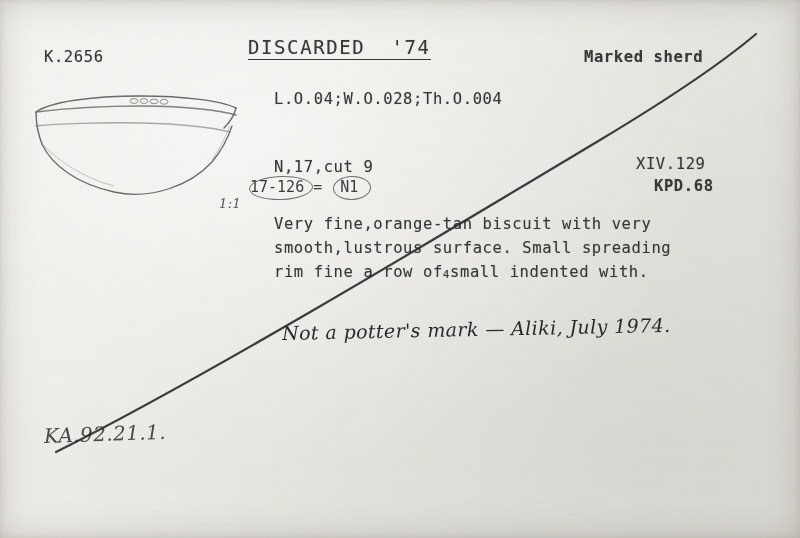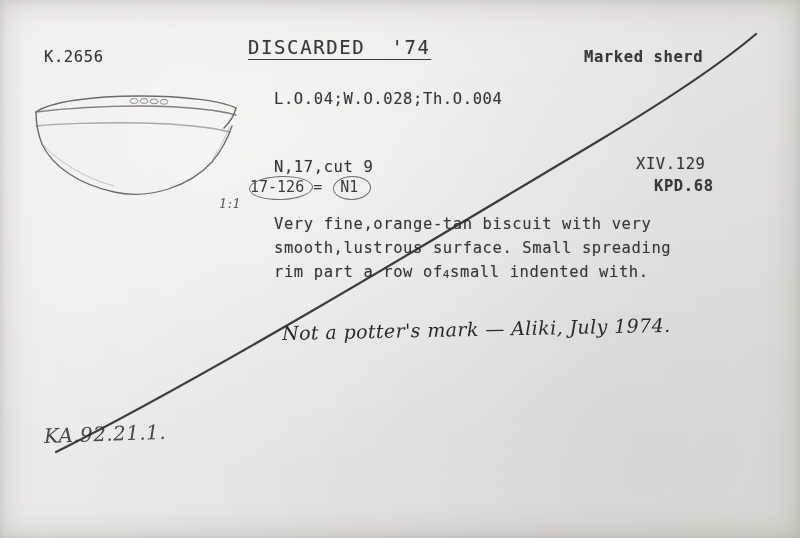--- a/index.html
+++ b/index.html
@@ -170,21 +170,21 @@
   <div class="txt tw" id="xiv">XIV.129</div>
   <div class="txt tw" id="kpd">KPD.68</div>
 
   <div class="txt" id="equation-hand">17-126 =  N1</div>
   <div class="ellipse" id="ellipse-a"></div>
   <div class="ellipse" id="ellipse-b"></div>
   <div class="txt hw" id="scale-hand">1:1</div>
 
   <div class="txt tw" id="desc"><span>Very fine,orange-tan biscuit with very</span>
 <span>smooth,lustrous surface. Small spreading</span>
-<span>rim part a row of</span><span class="sub">4</span><span>small indented with.</span></div>
+<span>rim fine a row of</span><span class="sub">4</span><span>small indented with.</span></div>
 
   <div class="txt hw" id="note-hand">Not a potter's mark — Aliki, July 1974.</div>
 
   <div class="txt hw" id="accession-hand">KA.92.21.1.</div>
 
   <svg id="diagonal" viewBox="0 0 800 538">
     <path d="M56,452 C200,380 420,248 600,140 C660,104 716,68 756,34" fill="none" stroke="#2e2e2f" stroke-width="2.2" stroke-linecap="round" opacity="0.92"></path>
   </svg>
 
   <div id="grain"></div>

